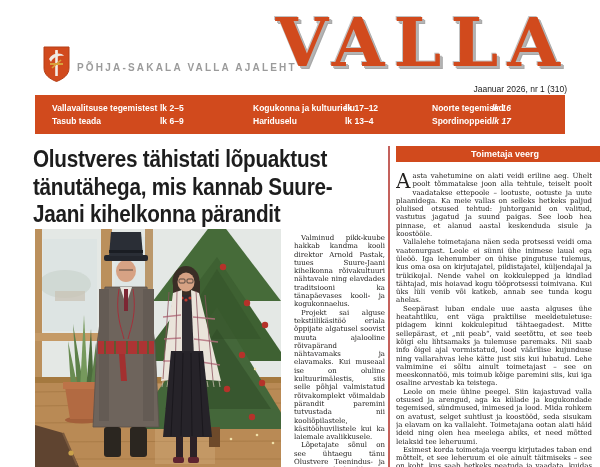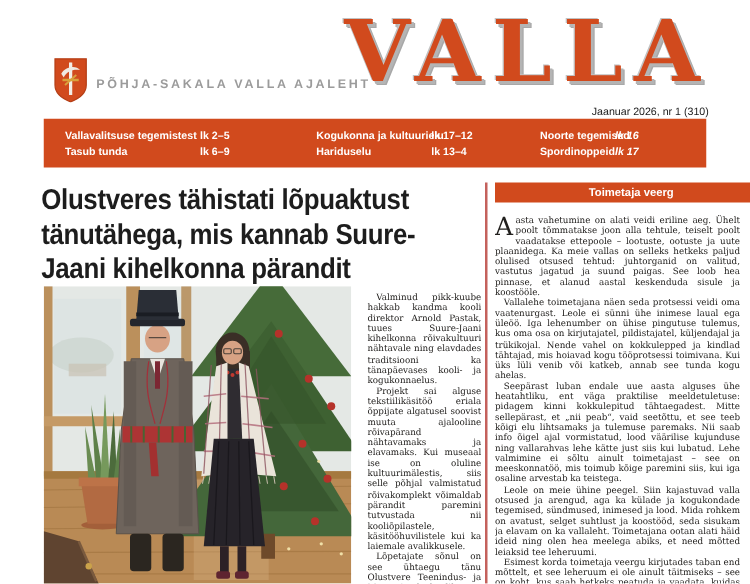--- a/index.html
+++ b/index.html
@@ -70,21 +70,21 @@
     <path d="M7,18 L20,18" stroke="#d9a13c" stroke-width="2"></path>
     <path d="M9,22 L18,14" stroke="#d9a13c" stroke-width="1.6"></path>
   </svg>
   <div class="tagline">PÕHJA-SAKALA VALLA AJALEHT</div>
   <div class="logo">VALLA</div>
   <div class="issue">Jaanuar 2026, nr 1 (310)</div>
 
   <div class="indexbar">
     <span class="ix ix-r1 ix-l1">Vallavalitsuse tegemistest</span>
     <span class="ix ix-r1 ix-p1">lk 2–5</span>
-    <span class="ix ix-r2 ix-l1">Tasub tunda</span>
+    <span class="ix ix-r2 ix-l1">Tasub teada</span>
     <span class="ix ix-r2 ix-p1">lk 6–9</span>
     <span class="ix ix-r1 ix-l2">Kogukonna ja kultuurielu</span>
     <span class="ix ix-r1 ix-p2">lk 17–12</span>
     <span class="ix ix-r2 ix-l2">Hariduselu</span>
     <span class="ix ix-r2 ix-p2">lk 13–4</span>
     <span class="ix ix-r1 ix-l3">Noorte tegemised</span>
     <span class="ix ix-r1 ix-p3">lk 16</span>
     <span class="ix ix-r2 ix-l3">Spordinoppeid</span>
     <span class="ix ix-r2 ix-p3">lk 17</span>
   </div>

